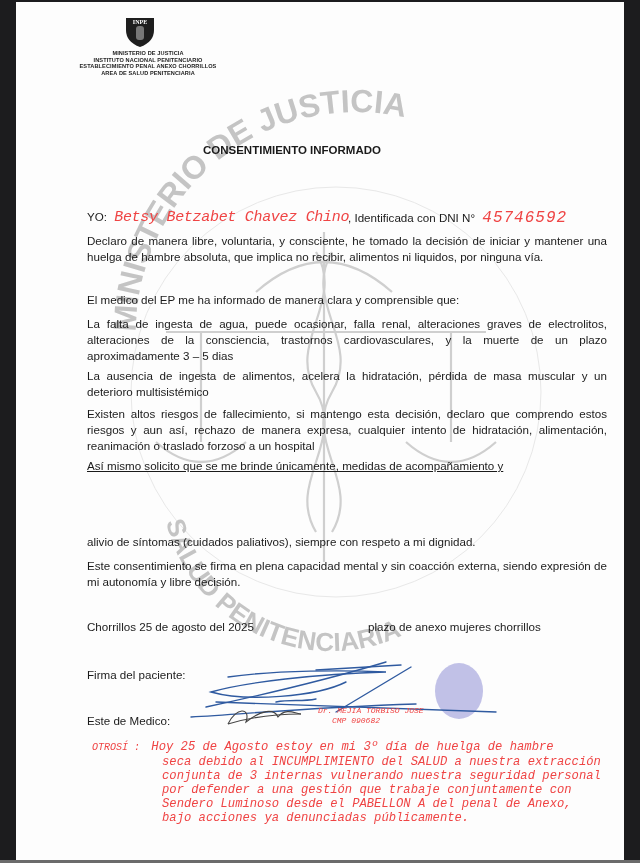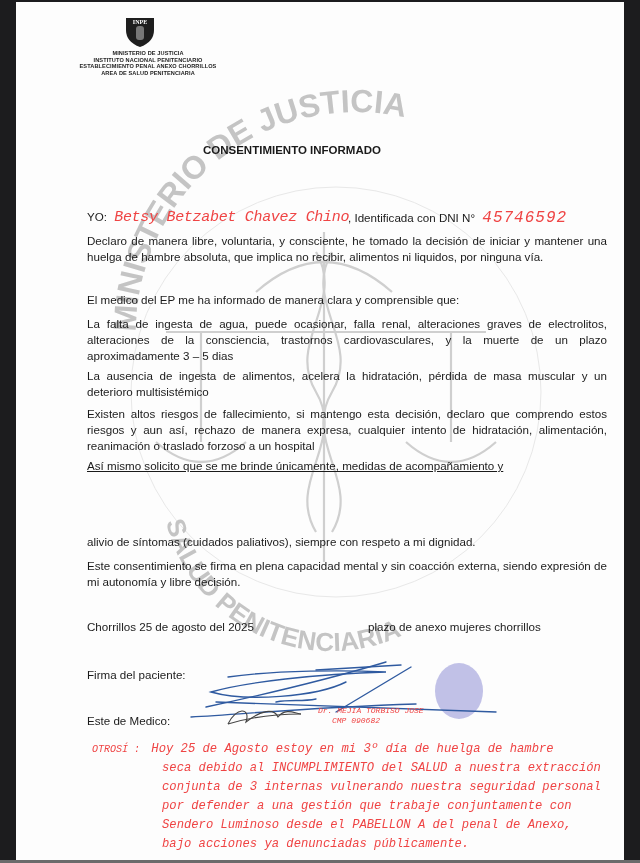--- a/index.html
+++ b/index.html
@@ -22,21 +22,21 @@
     .p { position:absolute; left:71px; width:520px; font-size:11.6px; line-height:16px; color:#1b1b1b;
       text-align:justify; }
     .hand { font-family: Liberation Mono, monospace; font-style: italic; color:#ef4444; }
     .yo-line { position:absolute; left:71px; top:207px; width:535px; font-size:11.6px; color:#1b1b1b; }
     .yo-name { font-size:15px; margin-left:4px; letter-spacing:-0.3px; }
     .yo-id { position:absolute; left:261px; top:0; }
     .dni { font-size:16px; margin-left:4px; letter-spacing:1px; }
     .row { position:absolute; left:71px; font-size:11.6px; color:#1b1b1b; }
     .sig-svg { position:absolute; left:0; top:0; width:608px; height:858px; pointer-events:none; }
     .doc-name { position:absolute; left:302px; top:704px; font-size:8px; line-height:10px; }
-    .note { position:absolute; left:76px; top:738px; width:520px; font-size:12.2px; line-height:19px; }
+    .note { position:absolute; left:76px; top:738px; width:520px; font-size:12.2px; line-height:14px; }
     .note-label { font-size:10px; margin-right:4px; }
     .note-line { display:block; white-space:nowrap; }
     .indent { padding-left:70px; }
   </style>
 </head>
 <body>
 
 <div class="page">
 
   <svg class="watermark" viewBox="0 0 608 858">

